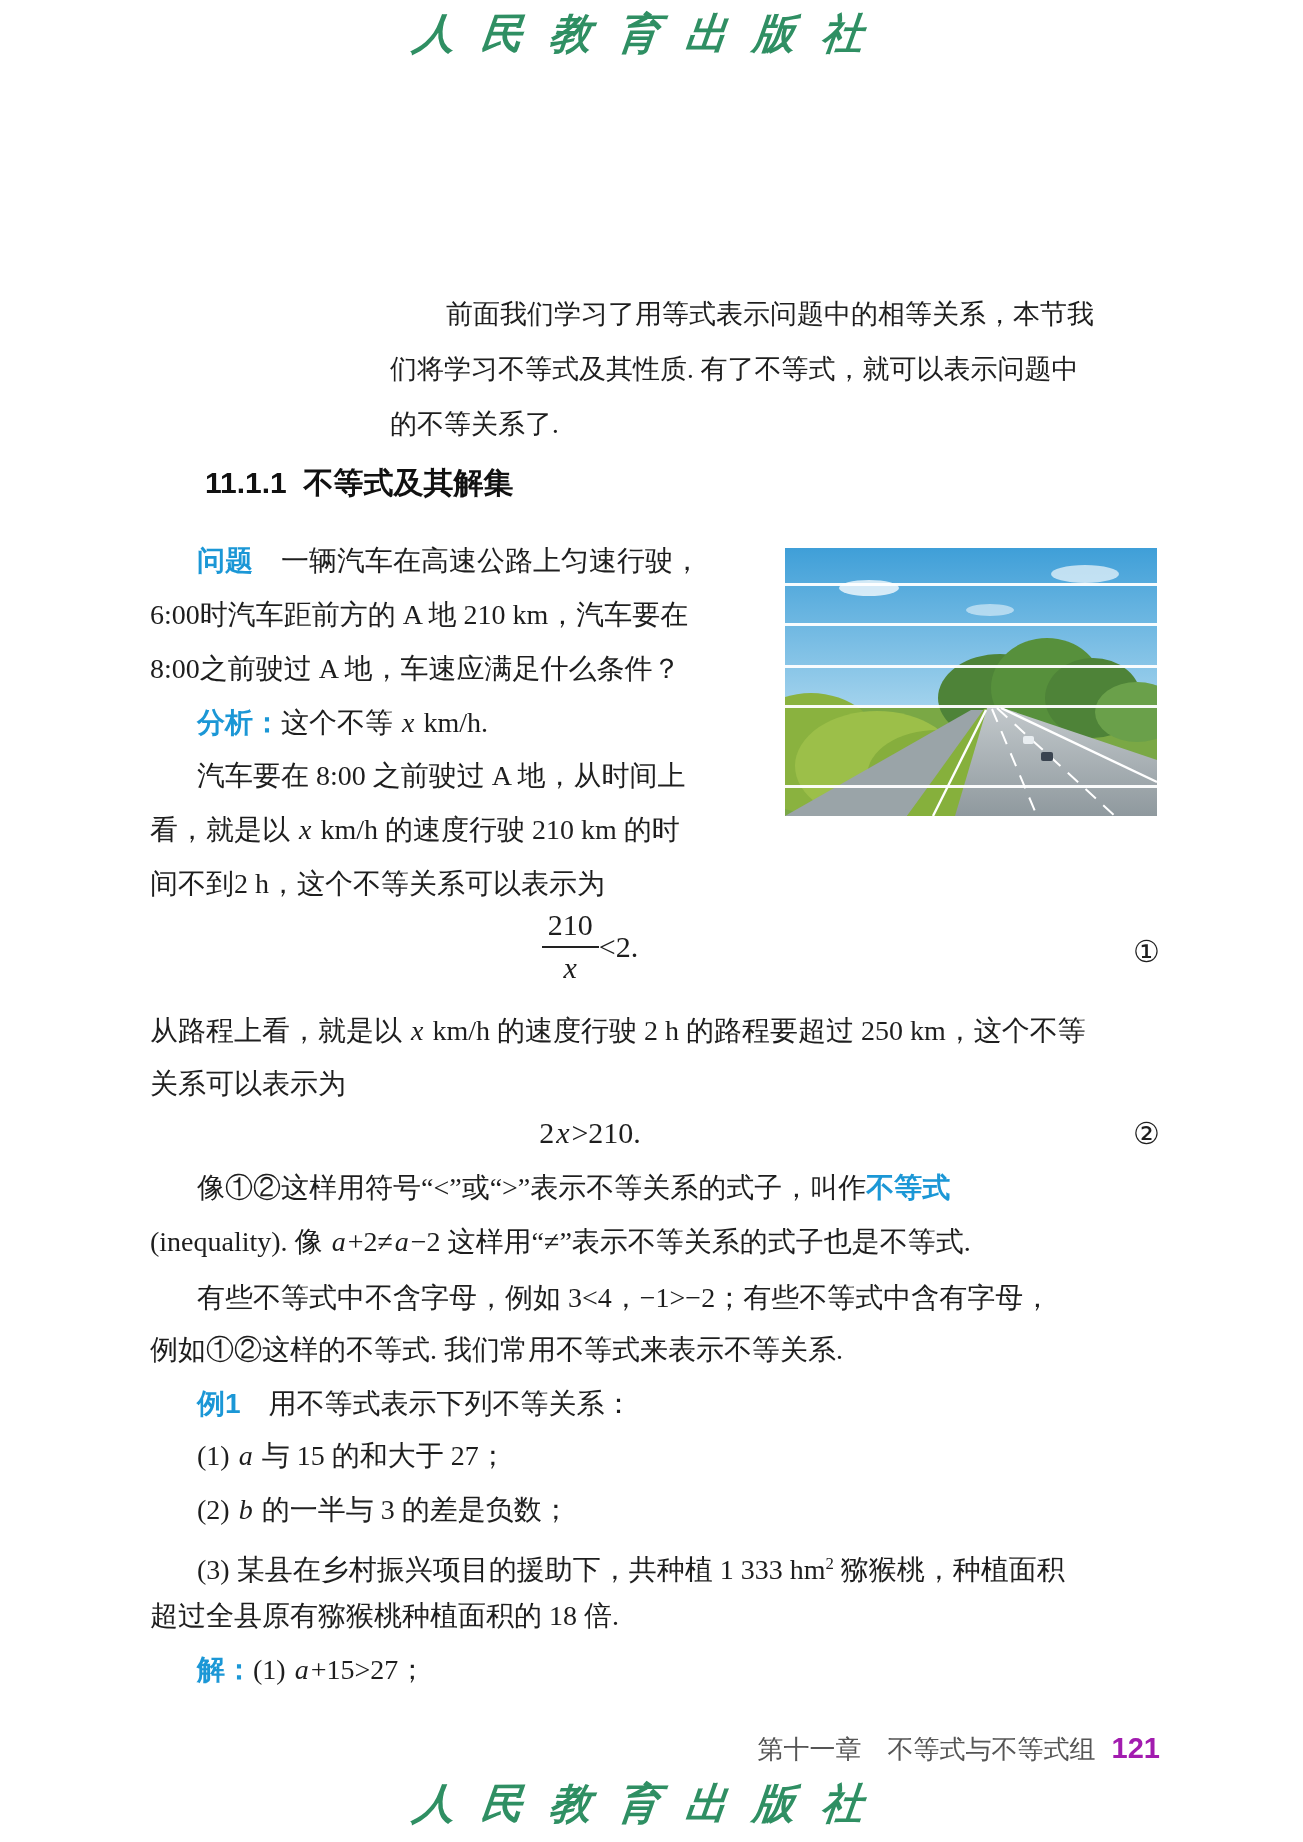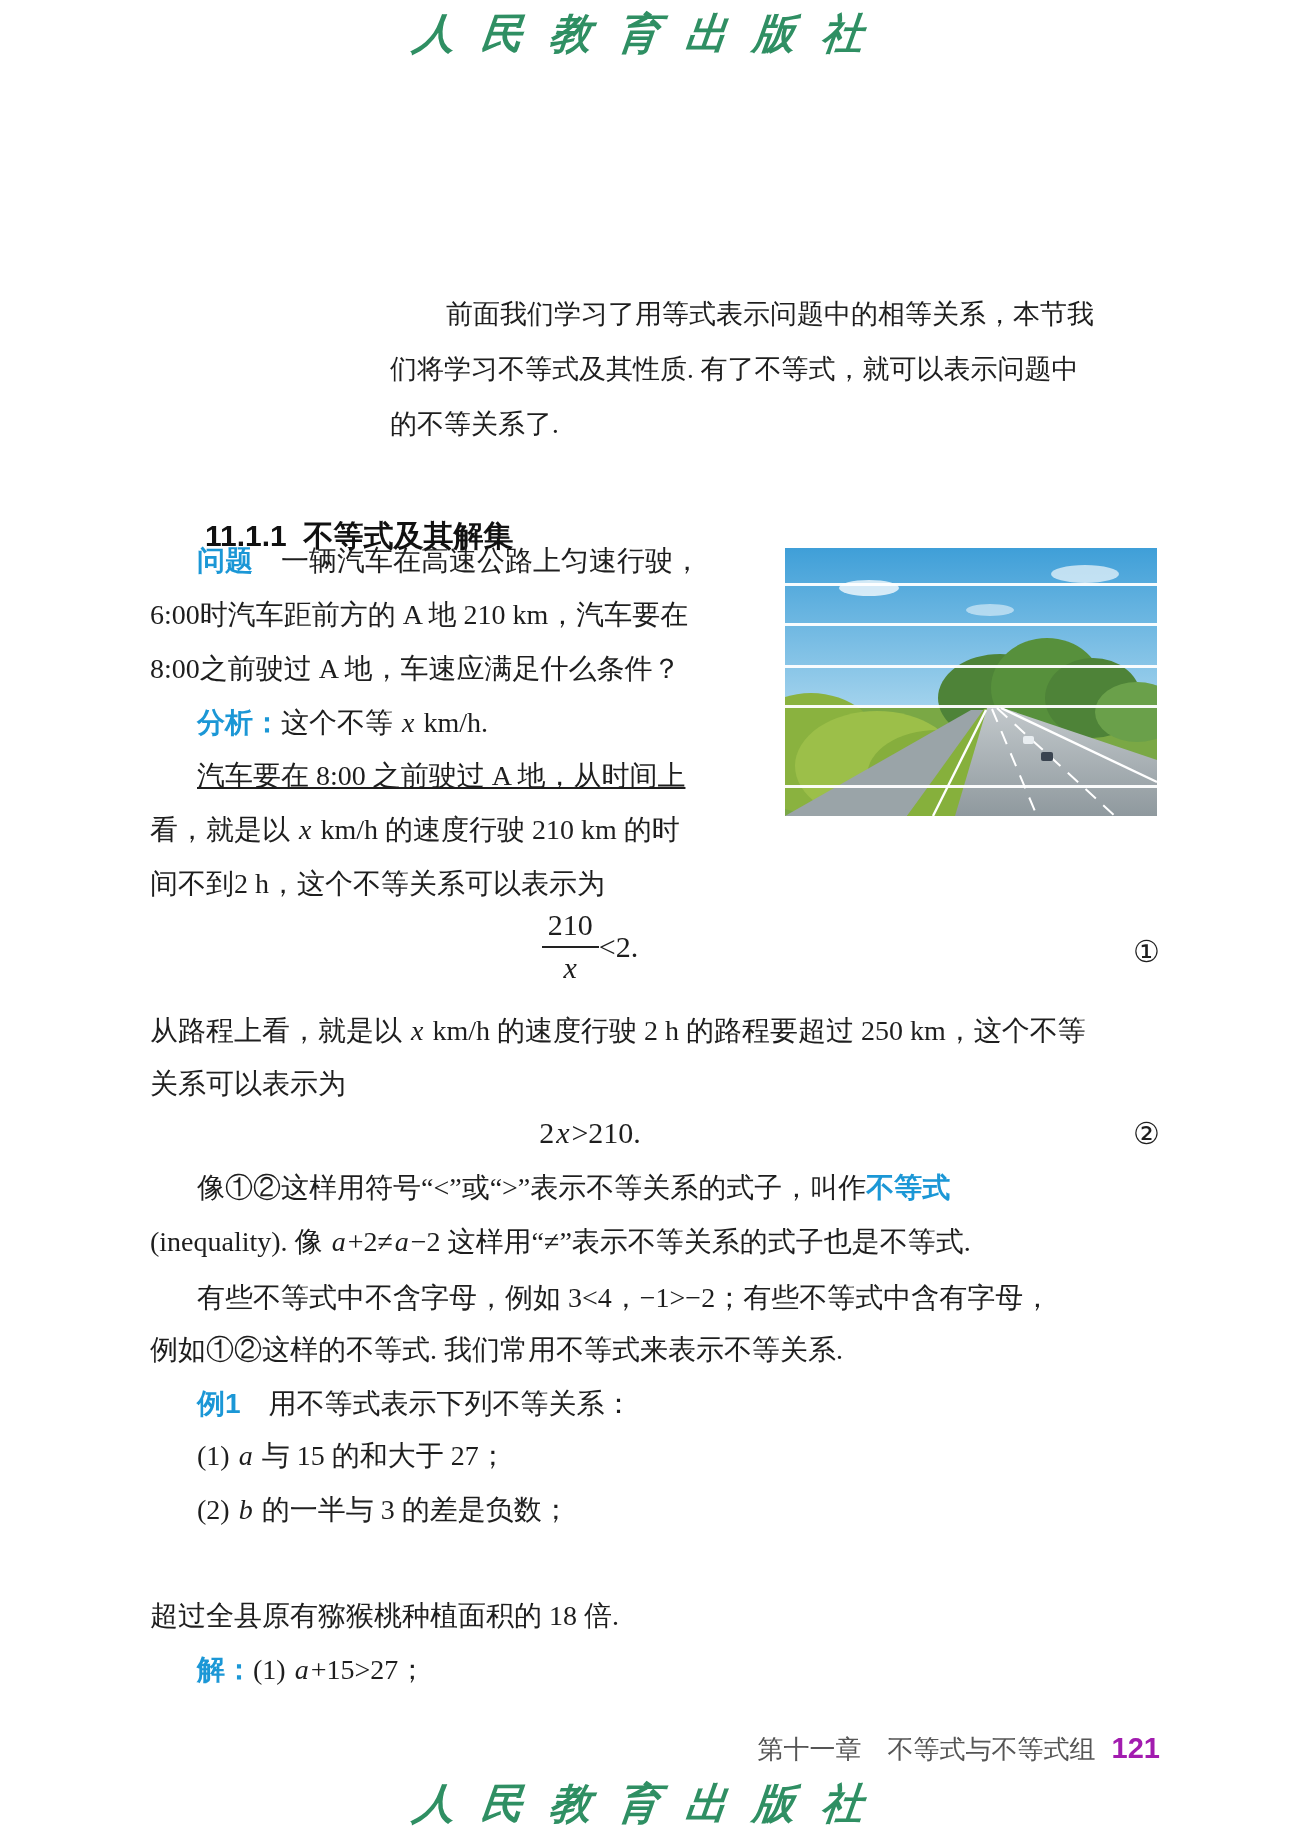--- a/index.html
+++ b/index.html
@@ -85,29 +85,29 @@
 
 <div class="page">
 
   <div class="logo logo-top">人民教育出版社</div>
 
 
   <div class="ln intro-ln" style="left:446px;top:296px;">前面我们学习了用等式表示问题中的相等关系，本节我</div>
   <div class="ln intro-ln" style="left:390px;top:351px;">们将学习不等式及其性质. 有了不等式，就可以表示问题中</div>
   <div class="ln intro-ln" style="left:390px;top:406px;">的不等关系了.</div>
 
-  <div class="ln heading" style="left:205px;top:518px;">
+  <div class="ln heading" style="left:205px;top:465px;">
     <span>11.1.1</span>&nbsp;&nbsp;<span>不等式及其解集</span>
   </div>
 
   <div class="ln" style="left:197px;top:543px;"><span class="run-b">问题</span><span class="run-n">　一辆汽车在高速公路上匀速行驶，</span></div>
   <div class="ln" style="left:150px;top:597px;"><span class="run-n">6:00时汽车距前方的 A 地 210 km，汽车要在</span></div>
   <div class="ln" style="left:150px;top:651px;"><span class="run-n">8:00之前驶过 A 地，车速应满足什么条件？</span></div>
   <div class="ln" style="left:197px;top:705px;"><span class="run-b">分析：</span><span class="run-n">这个不等 </span><span class="run-v">x</span><span class="run-n"> km/h.</span></div>
-  <div class="ln" style="left:197px;top:758px;text-decoration:underline;"><span class="run-n">汽车要在 8:00 之前驶过 A 地，从时间上</span></div>
+  <div class="ln" style="left:197px;top:758px;"><span class="run-n">汽车要在 8:00 之前驶过 A 地，从时间上</span></div>
   <div class="ln" style="left:150px;top:812px;"><span class="run-n">看，就是以 </span><span class="run-v">x</span><span class="run-n"> km/h 的速度行驶 210 km 的时</span></div>
   <div class="ln" style="left:150px;top:866px;"><span class="run-n">间不到2 h，这个不等关系可以表示为</span></div>
 
   <div class="photo">
     <svg width="372" height="268" viewBox="0 0 372 268" xmlns="http://www.w3.org/2000/svg">
       <defs>
         <linearGradient id="sky" x1="0" y1="0" x2="0" y2="1">
           <stop offset="0" stop-color="#3f9fd8"></stop>
           <stop offset="1" stop-color="#a9d6ee"></stop>
         </linearGradient>
@@ -169,20 +169,21 @@
 
   <div class="ln" style="left:197px;top:1170px;"><span class="run-n">像①②这样用符号“&lt;”或“&gt;”表示不等关系的式子，叫作</span><span class="run-hl">不等式</span></div>
   <div class="ln" style="left:150px;top:1224px;"><span class="run-n">(inequality). 像 </span><span class="run-v">a</span><span class="run-n">+2≠</span><span class="run-v">a</span><span class="run-n">−2 这样用“≠”表示不等关系的式子也是不等式.</span></div>
 
   <div class="ln" style="left:197px;top:1280px;"><span class="run-n">有些不等式中不含字母，例如 3&lt;4，−1&gt;−2；有些不等式中含有字母，</span></div>
   <div class="ln" style="left:150px;top:1332px;"><span class="run-n">例如①②这样的不等式. 我们常用不等式来表示不等关系.</span></div>
 
   <div class="ln" style="left:197px;top:1386px;"><span class="run-b">例1</span><span class="run-n">　用不等式表示下列不等关系：</span></div>
   <div class="ln" style="left:197px;top:1438px;"><span class="run-n">(1) </span><span class="run-v">a</span><span class="run-n"> 与 15 的和大于 27；</span></div>
   <div class="ln" style="left:197px;top:1492px;"><span class="run-n">(2) </span><span class="run-v">b</span><span class="run-n"> 的一半与 3 的差是负数；</span></div>
+  <div class="ln" style="left:197px;top:1546px;"><span class="run-n">(3) 某县在乡村振兴项目的援助下，共种植 1 333 hm</span><sup class="run-sup">2</sup><span class="run-n"> 猕猴桃，种植面积</span></div>
   <div class="ln" style="left:150px;top:1598px;"><span class="run-n">超过全县原有猕猴桃种植面积的 18 倍.</span></div>
   <div class="ln" style="left:197px;top:1652px;"><span class="run-b">解：</span><span class="run-n">(1) </span><span class="run-v">a</span><span class="run-n">+15&gt;27；</span></div>
 
   <div class="footer">
     <span class="chapter">第十一章　不等式与不等式组</span><span class="pagenum">121</span>
   </div>
 
   <div class="logo logo-bottom">人民教育出版社</div>
 
 </div>

